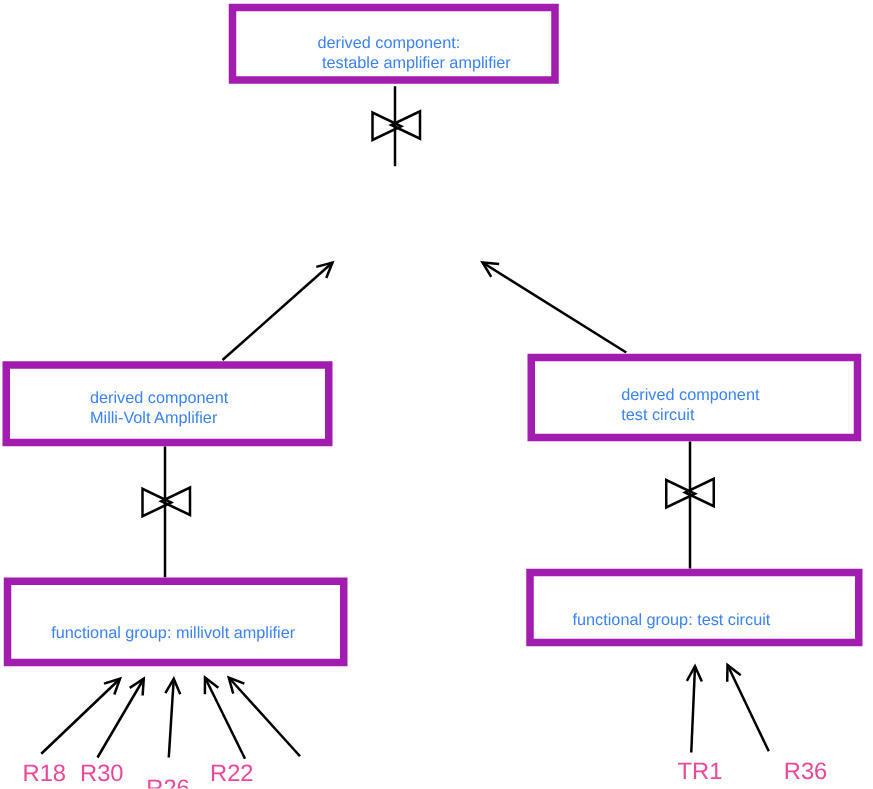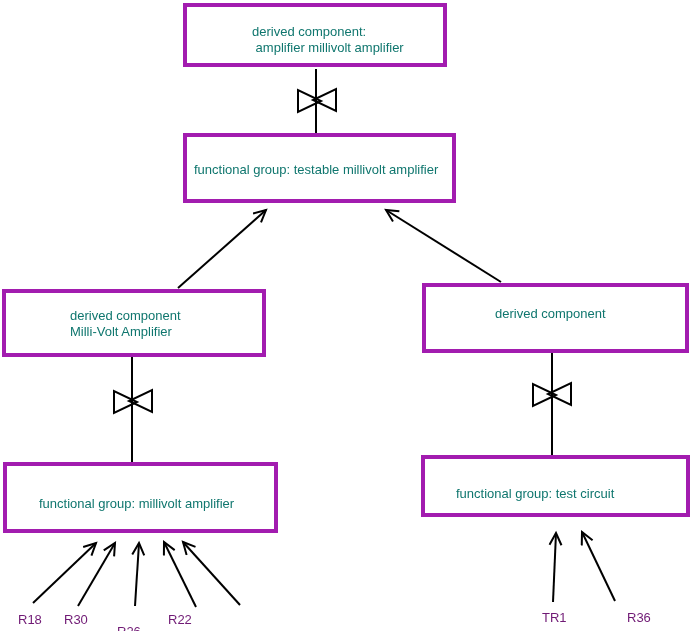--- a/index.html
+++ b/index.html
@@ -18,33 +18,33 @@
     position: absolute;
     left: 0; top: 0;
     width: 698px; height: 631px;
     pointer-events: none;
   }
   .wire      { stroke: #000000; stroke-width: 2; }
   .wire-poly { fill: none; stroke: #000000; stroke-width: 2; }
 
   .node {
     position: absolute;
-    border: 4px solid #a21caf;
+    border: 6px solid #a21caf;
     background: #ffffff;
     font-size: 13px;
     line-height: 16px;
-    color: #0f766e;
+    color: #3b82f6;
   }
   .node .txt { display: block; white-space: pre; }
 
   .comp-label {
     position: absolute;
-    font-size: 13px;
+    font-size: 19px;
     line-height: 15px;
-    color: #701a75;
+    color: #ec4899;
     white-space: pre;
   }
 </style>
 </head>
 <body>
 
 <div class="canvas">
 
   <svg class="wires" viewBox="0 0 698 631">
     <defs>
@@ -79,34 +79,32 @@
     <line class="wire" x1="135" y1="606" x2="139" y2="543" marker-end="url(#openArrow)"></line>
     <line class="wire" x1="196" y1="607" x2="164" y2="542" marker-end="url(#openArrow)"></line>
     <line class="wire" x1="240" y1="605" x2="183" y2="542" marker-end="url(#openArrow)"></line>
 
     <line class="wire" x1="553" y1="602" x2="556" y2="533" marker-end="url(#openArrow)"></line>
     <line class="wire" x1="615" y1="601" x2="582" y2="532" marker-end="url(#openArrow)"></line>
   </svg>
 
   <div class="node" style="left:183px; top:3px; width:264px; height:64px; padding:17px 0 0 65px;">
     <span class="txt">derived component:</span>
-    <span class="txt"> amplifier millivolt amplifier</span>
+    <span class="txt"> testable amplifier amplifier</span>
   </div>
 
-  <div class="node" style="left:183px; top:133px; width:273px; height:70px; padding:25px 0 0 7px;">
-    <span class="txt">functional group: testable millivolt amplifier</span>
-  </div>
 
   <div class="node" style="left:2px; top:289px; width:264px; height:68px; padding:15px 0 0 64px;">
     <span class="txt">derived component</span>
     <span class="txt">Milli-Volt Amplifier</span>
   </div>
 
   <div class="node" style="left:422px; top:283px; width:267px; height:70px; padding:19px 0 0 69px;">
     <span class="txt">derived component</span>
+    <span class="txt">test circuit</span>
   </div>
 
   <div class="node" style="left:3px; top:462px; width:275px; height:71px; padding:30px 0 0 32px;">
     <span class="txt">functional group: millivolt amplifier</span>
   </div>
 
   <div class="node" style="left:421px; top:455px; width:269px; height:62px; padding:27px 0 0 31px;">
     <span class="txt">functional group: test circuit</span>
   </div>
 

